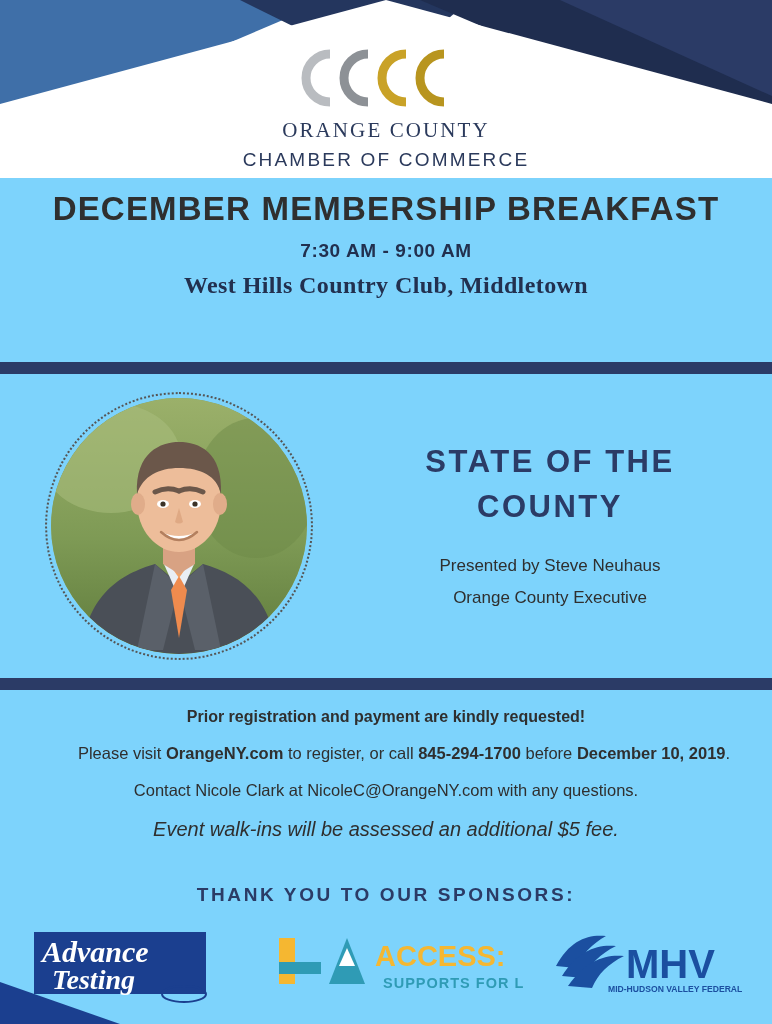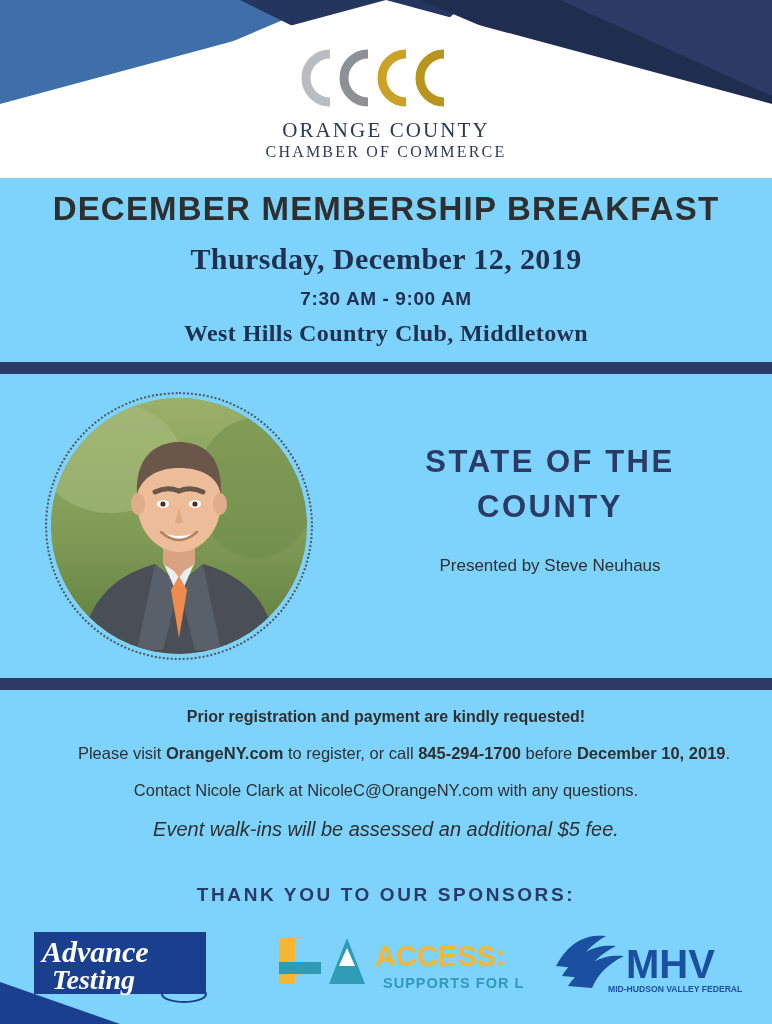--- a/index.html
+++ b/index.html
@@ -49,25 +49,25 @@
   .logo-marks svg { display: block; }
   .logo-name {
     margin-top: 6px;
     font-size: 21px;
     letter-spacing: 2.1px;
     color: #2b3a5c;
     font-family: "Liberation Serif", serif;
     font-weight: normal;
   }
   .logo-sub {
-    margin-top: 0;
-    font-size: 16px;
+    margin-top: 6px;
+    font-size: 19px;
     letter-spacing: 2.2px;
     color: #2b3a5c;
-    font-family: Liberation Serif, serif;
+    font-family: Liberation Sans, sans-serif;
   }
 
   
   .title-block {
     position: absolute;
     top: 190px; left: 0;
     width: 772px;
     text-align: center;
   }
   .event-title {
@@ -259,21 +259,20 @@
           <path d="M158 10 A24 24 0 1 0 158 58" stroke="#b8951f"></path>
         </g>
       </svg>
     </div>
     <div class="logo-name">ORANGE COUNTY</div>
     <div class="logo-sub">CHAMBER OF COMMERCE</div>
   </div>
 
   <div class="title-block">
     <div class="event-title">DECEMBER MEMBERSHIP BREAKFAST</div>
-    <div class="event-date">Thursday, December 12, 2019</div>
     <div class="event-time">7:30 AM - 9:00 AM</div>
     <div class="event-venue">West Hills Country Club, Middletown</div>
   </div>
 
   <div class="bar bar-1"></div>
 
   <div class="speaker-section">
     <div class="photo-wrap">
       <div class="photo">
         <svg width="256" height="256" viewBox="0 0 256 256" xmlns="http://www.w3.org/2000/svg">
@@ -323,20 +322,21 @@
             <path d="M110 134 q18 14 36 0 q-18 8 -36 0 Z" fill="#ffffff"></path>
             <path d="M110 134 q18 16 36 0" stroke="#b4805f" stroke-width="2.5" fill="none" stroke-linecap="round"></path>
           </g>
         </svg>
       </div>
     </div>
 
     <div class="speaker-text">
       <div class="talk-title">STATE OF THE COUNTY</div>
       <div class="presented-by">Presented by Steve Neuhaus</div>
+      <div class="presenter-role">Orange County Executive</div>
     </div>
   </div>
 
   <div class="bar bar-2"></div>
 
   <div class="reg-block">
     <div class="reg-line-1">Prior registration and payment are kindly requested!</div>
     <div class="reg-line-2">
       <span>Please visit </span><span class="bold">OrangeNY.com</span><span> to register, or call </span><span class="bold">845-294-1700</span><span> before </span><span class="bold">December 10, 2019</span><span>.</span>
     </div>

